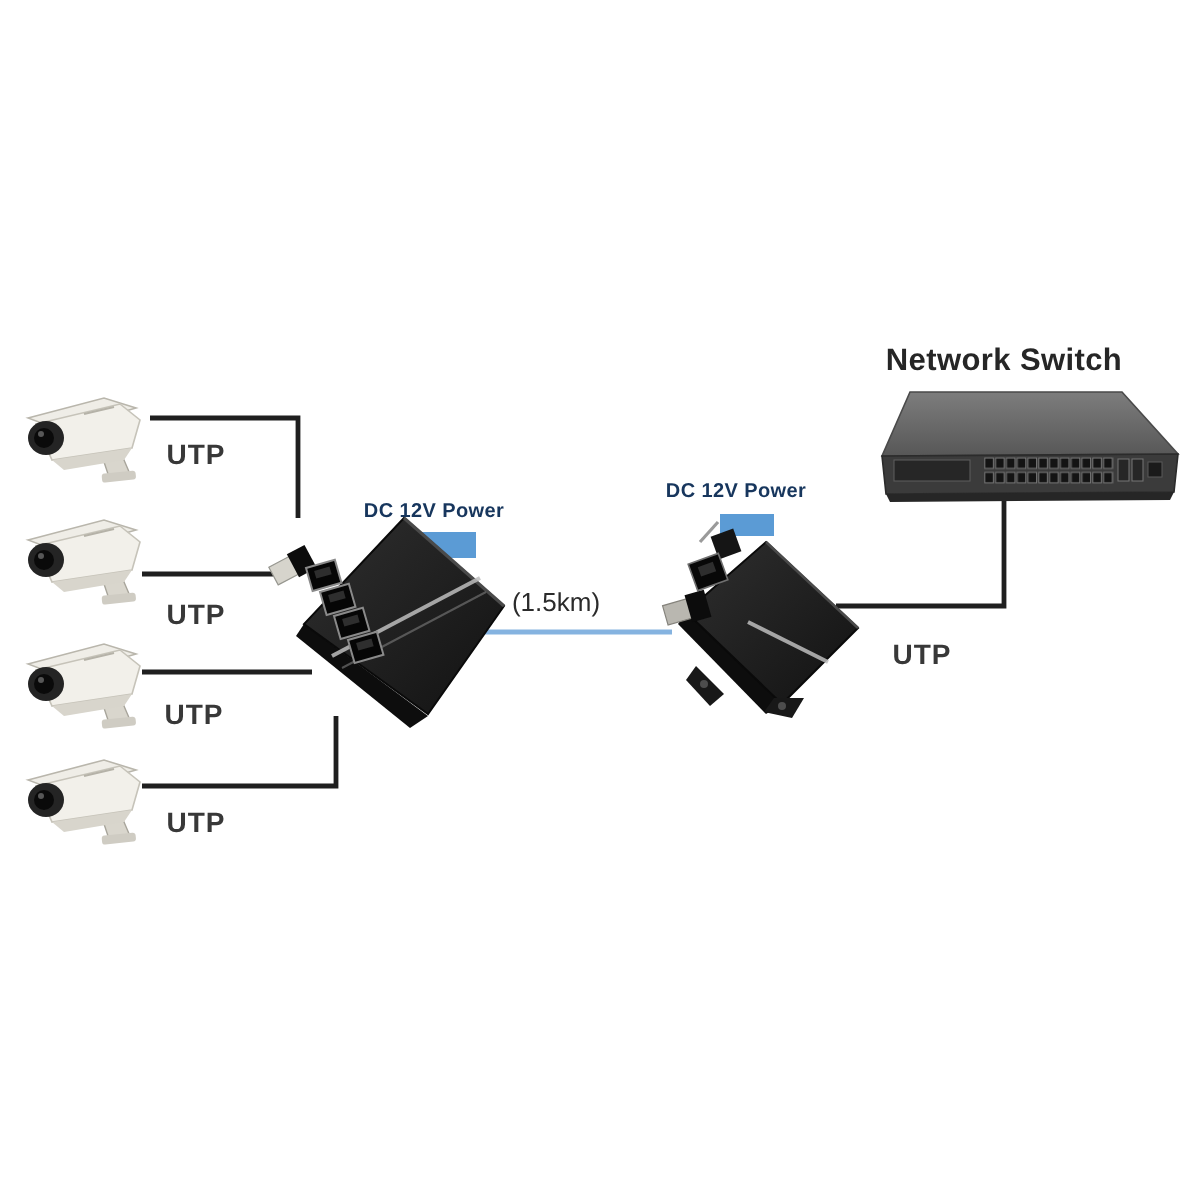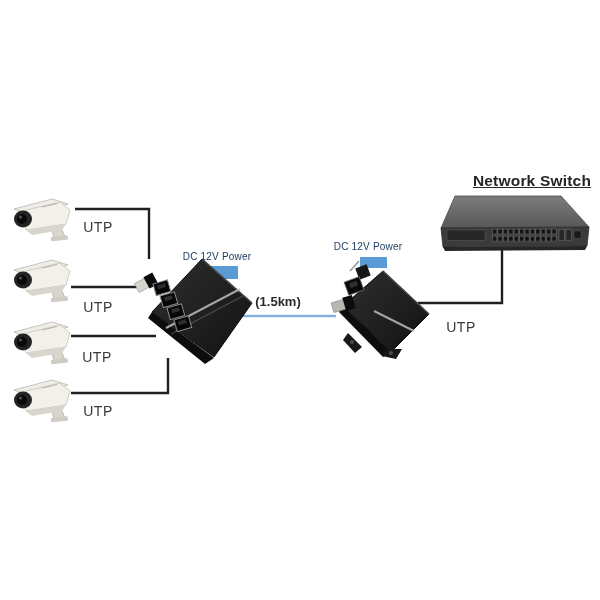--- a/index.html
+++ b/index.html
@@ -3,25 +3,25 @@
 <meta charset="utf-8">
 <style>
   html,body{margin:0;padding:0;background:#ffffff;}
   #canvas{
     position:relative;width:600px;height:600px;background:#ffffff;overflow:hidden;
     font-family:"Liberation Sans",sans-serif;
   }
   #scene{position:absolute;left:0;top:0;}
   .lbl{
     position:absolute;transform:translate(-50%,-50%);
-    white-space:nowrap;color:#3a3a3a;font-weight:400;
+    white-space:nowrap;color:#3a3a3a;font-weight:700;
   }
   .utp{font-size:14px;letter-spacing:0.5px;color:#383838;}
   .pwr{font-size:10px;color:#17365d;letter-spacing:0.2px;}
-  .dist{font-size:13px;font-weight:700;color:#2b2b2b;}
+  .dist{font-size:13px;font-weight:400;color:#2b2b2b;}
   .coax{font-size:14.5px;font-weight:600;color:#333333;}
   .switch-title{font-size:15.5px;font-weight:600;color:#262626;letter-spacing:0.2px;}
 </style>
 </head>
 <body>
 
 <div id="canvas">
 
   <svg id="scene" width="600" height="600" viewBox="0 0 600 600">
     <defs>
@@ -138,14 +138,14 @@
   <span class="lbl utp" style="left:97px;top:357px;">UTP</span>
   <span class="lbl utp" style="left:98px;top:411px;">UTP</span>
 
   <span class="lbl pwr" style="left:217px;top:256px;">DC 12V Power</span>
   <span class="lbl pwr" style="left:368px;top:246px;">DC 12V Power</span>
 
   <span class="lbl dist" style="left:278px;top:301px;">(1.5km)</span>
 
   <span class="lbl utp" style="left:461px;top:327px;">UTP</span>
 
-  <span class="lbl switch-title" style="left:532px;top:181px;text-decoration:underline;">Network Switch</span>
+  <span class="lbl switch-title" style="left:502px;top:181px;">Network Switch</span>
 </div>
 
 </body></html>

